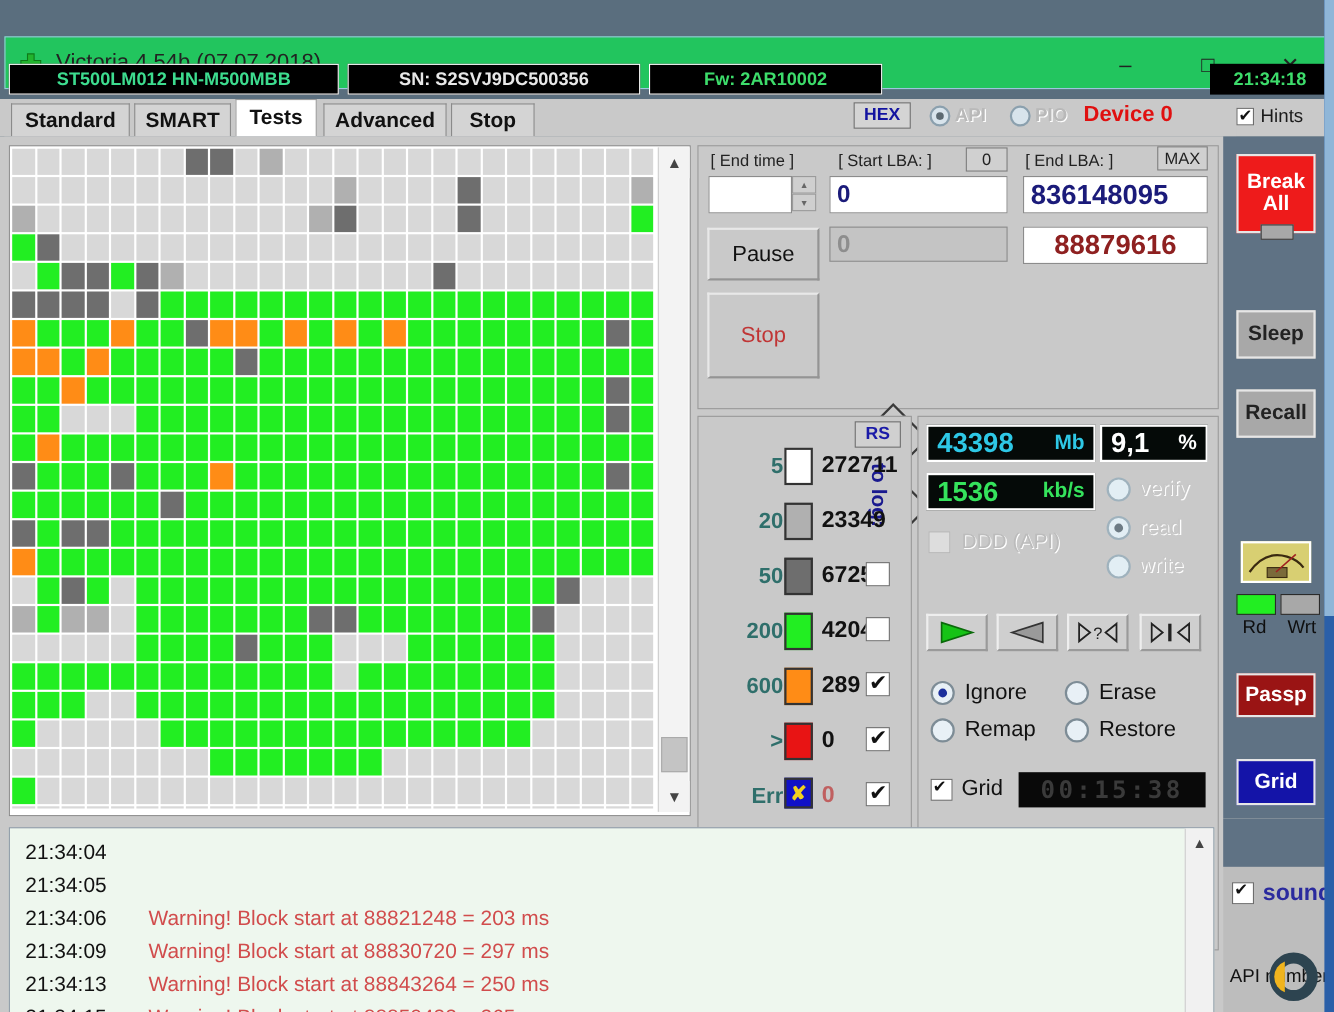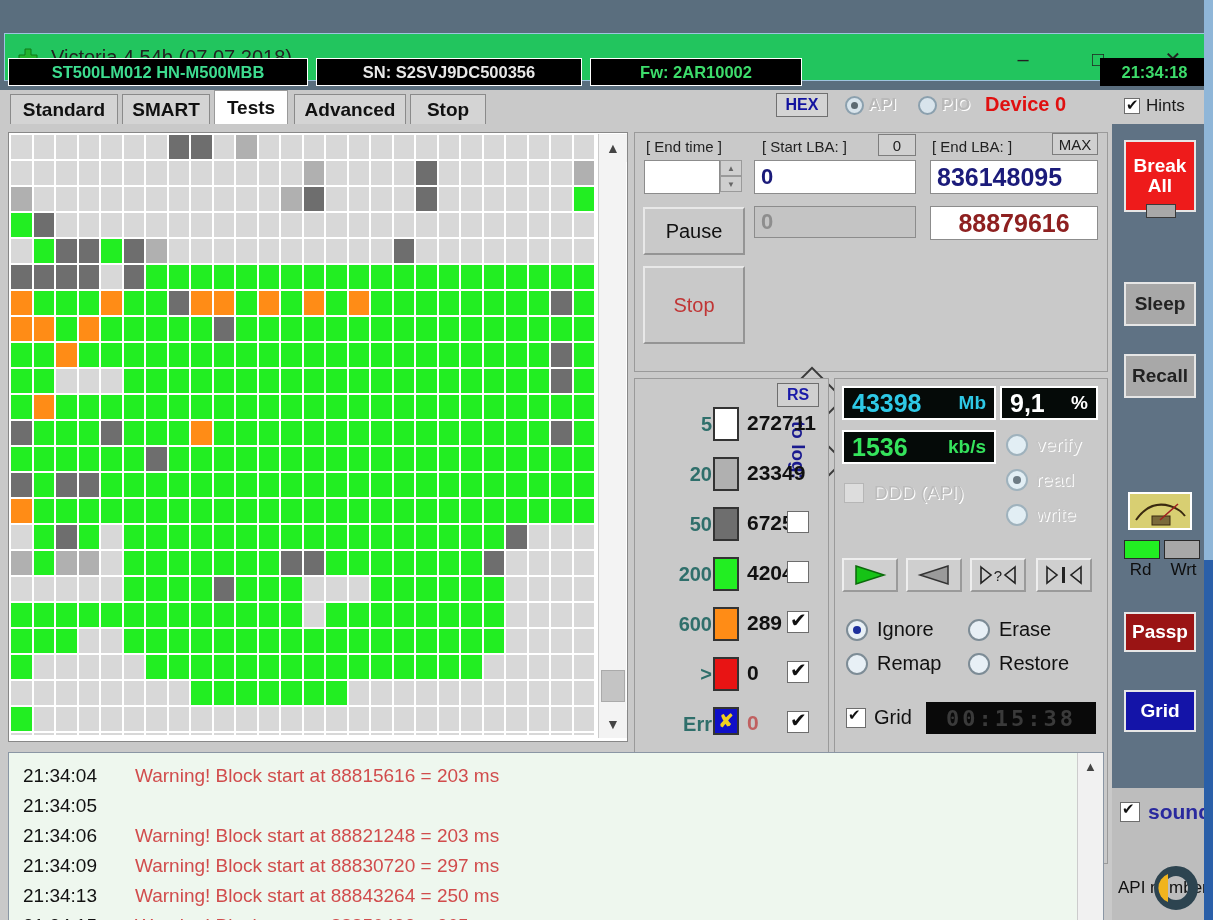--- a/index.html
+++ b/index.html
@@ -1080,21 +1080,20 @@
     <div class="gridchk" style="left:846px;top:582px;">
       <span class="cbx on" style="width:20px;height:20px;"></span>
       <span class="actlab">Grid</span>
     </div>
     <div class="timerlcd" style="left:926px;top:578px;">00:15:38</div>
 
     <div class="logpanel">
       <div id="loglist" style="padding-top:8px;">
           <div class="logline">
             <span class="logtime">21:34:04</span>
-            <span class="logmsg">Warning! Block start at 88815616 = 203 ms</span>
           </div>
           <div class="logline">
             <span class="logtime">21:34:05</span>
           </div>
           <div class="logline">
             <span class="logtime">21:34:06</span>
             <span class="logmsg">Warning! Block start at 88821248 = 203 ms</span>
           </div>
           <div class="logline">
             <span class="logtime">21:34:09</span>

